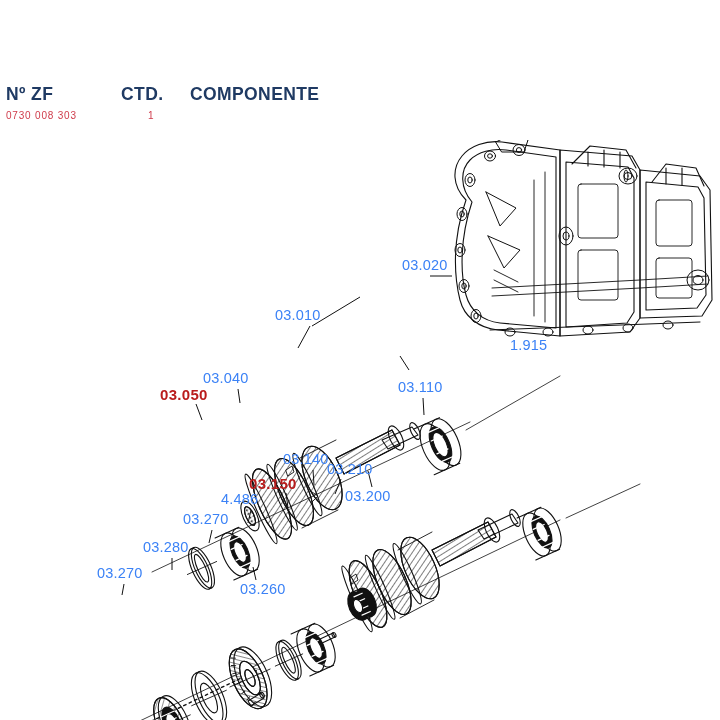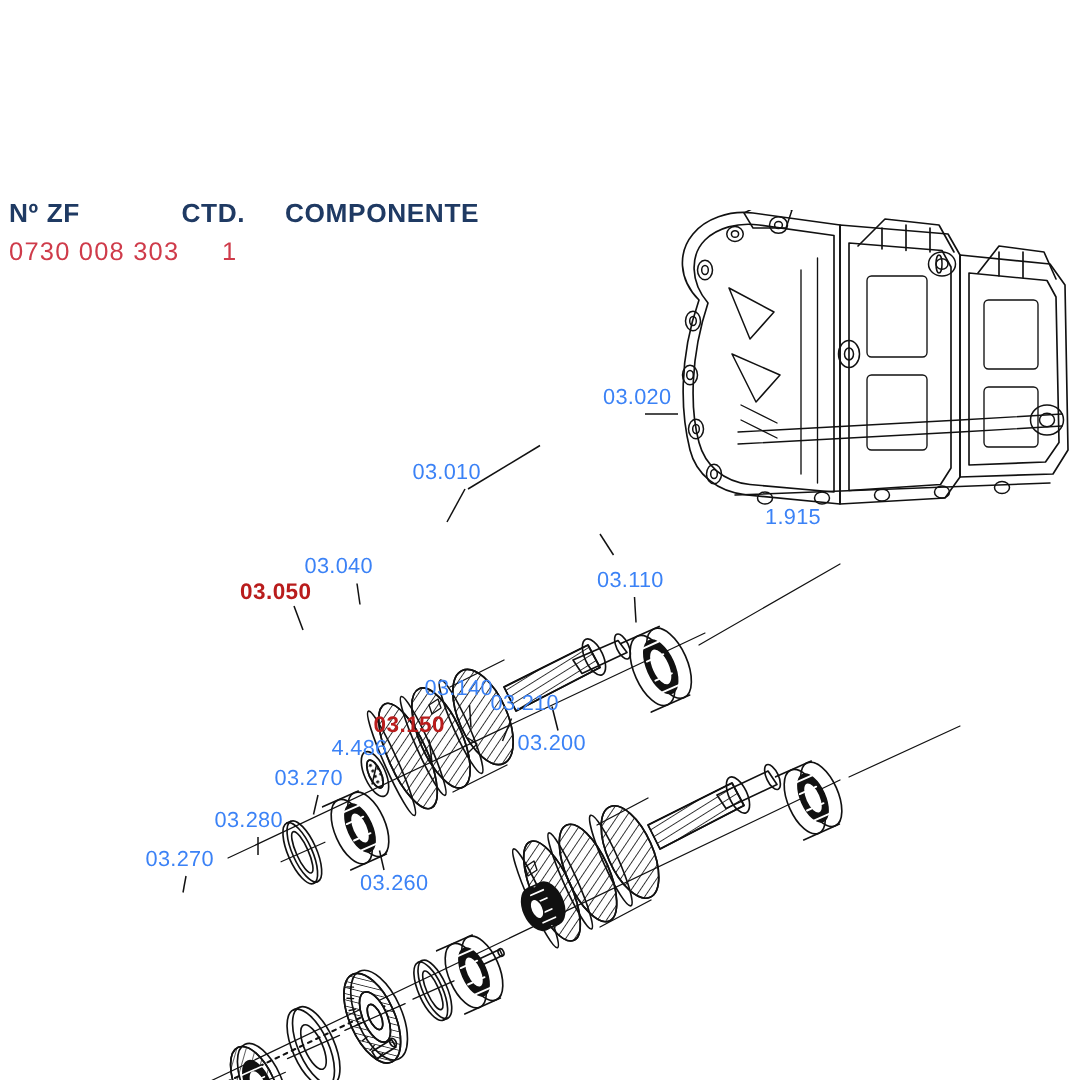--- a/index.html
+++ b/index.html
@@ -24,39 +24,38 @@
     top: 84px;
     width: 720px;
     height: 56px;
   }
   .hdr-row {
     position: absolute;
     left: 0;
     width: 720px;
     height: 26px;
     white-space: nowrap;
-    margin-top: 48px;
   }
   .hdr-row.titles { top: 0; }
   .hdr-row.values { top: 26px; }
 
   .col-zf    { position: absolute; left: 6px;   top: 0; }
   .col-ctd   { position: absolute; left: 121px; top: 0; }
   .col-comp  { position: absolute; left: 190px; top: 0; }
 
   .values .col-ctd { left: 148px; }
 
   .th {
     font-size: 17.5px;
     font-weight: bold;
     color: #1f3a63;
     letter-spacing: 0.4px;
   }
   .td {
-    font-size: 17px;
+    font-size: 10px;
     font-weight: normal;
     color: #cf3b4a;
     letter-spacing: 0.15px;
   }
   .td.num { letter-spacing: 0.8px; }
   .comp-gap { display: inline-block; width: 16px; }
 
   
   #diagram {
     position: absolute;

